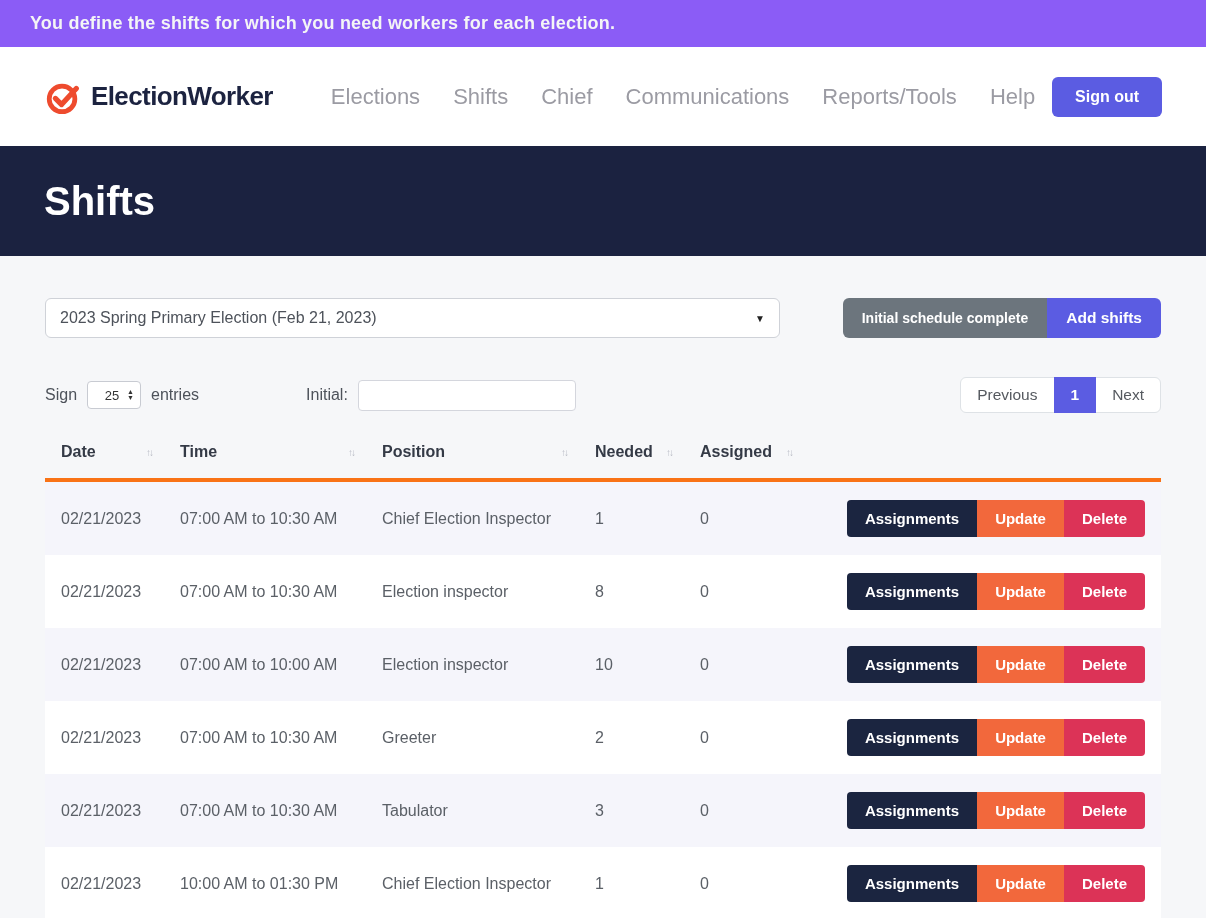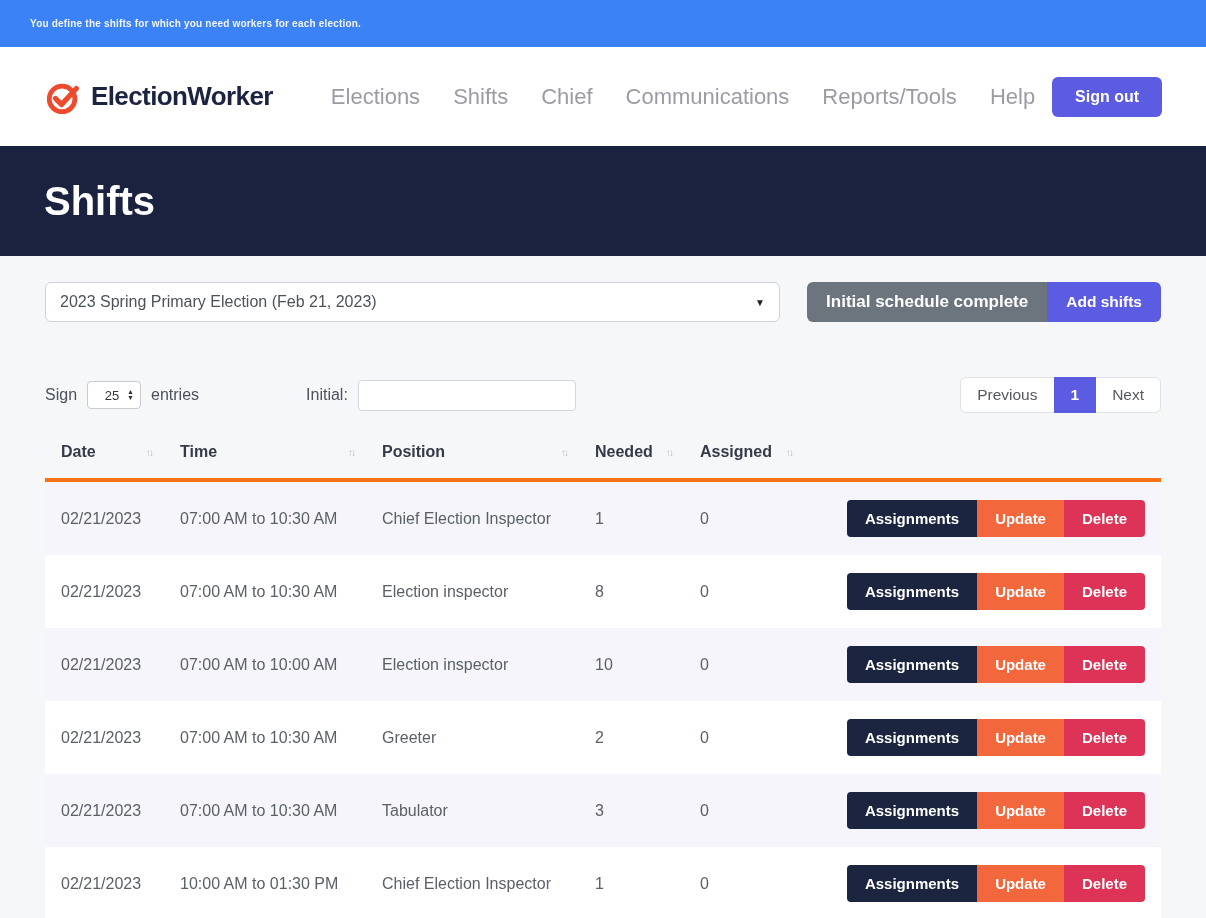--- a/index.html
+++ b/index.html
@@ -4,23 +4,23 @@
 <style>
   * { box-sizing: border-box; margin: 0; padding: 0; }
   html,body { width:1206px; height:918px; overflow:hidden; }
   body {
     font-family: "Liberation Sans", "DejaVu Sans", sans-serif;
     background:#ffffff;
   }
 
   
   .announcement {
-    height:47px; background:#3b82f6; color:#f4f5f6;
+    height:47px; background:#8b5cf6; color:#f4f5f6;
     display:flex; align-items:center; padding:0 30px;
-    font-size:10px; font-weight:700; letter-spacing:.2px;
+    font-size:18px; font-weight:700; letter-spacing:.2px;
   }
 
   
   .header {
     height:99px; background:#fff; display:flex; align-items:center;
     padding:0 44px;
   }
   .logo { display:flex; align-items:center; gap:9px; }
   .logo svg { display:block; }
   .logo-text { font-size:26px; font-weight:700; color:#1c2340; letter-spacing:-0.6px; }
@@ -38,31 +38,31 @@
   .hero {
     height:110px; background:#1b2240; display:flex; align-items:center;
     padding:0 44px;
   }
   .hero-title { color:#fff; font-size:40px; font-weight:700; }
 
   
   .content { height:662px; background:#f6f7f9; padding:26px 45px 0; }
 
   
-  .toolbar { display:flex; align-items:flex-start; height:56px; }
+  .toolbar { display:flex; align-items:flex-end; height:56px; }
   .election-select {
     width:735px; height:40px; background:#fff; border:1px solid #cfd2d8;
     border-radius:6px; display:flex; align-items:center; padding:0 14px;
     font-size:16px; color:#4d525a; cursor:pointer;
   }
   .election-select .caret { margin-left:auto; font-size:10px; color:#222; }
   .toolbar-buttons { margin-left:auto; display:flex; }
   .btn-status {
     background:#6c757d; color:#fff; border:none; height:40px; padding:0 19px;
-    font-size:17px; font-weight:600; border-radius:6px 0 0 6px; cursor:pointer;
+    font-size:14px; font-weight:600; border-radius:6px 0 0 6px; cursor:pointer;
     font-family:inherit;
   }
   .btn-add {
     background:#5b5ce2; color:#fff; border:none; height:40px; padding:0 19px;
     font-size:15.5px; font-weight:600; border-radius:0 6px 6px 0; cursor:pointer;
     font-family:inherit;
   }
 
   
   .controls { display:flex; align-items:center; margin-top:40px; height:34px; }

